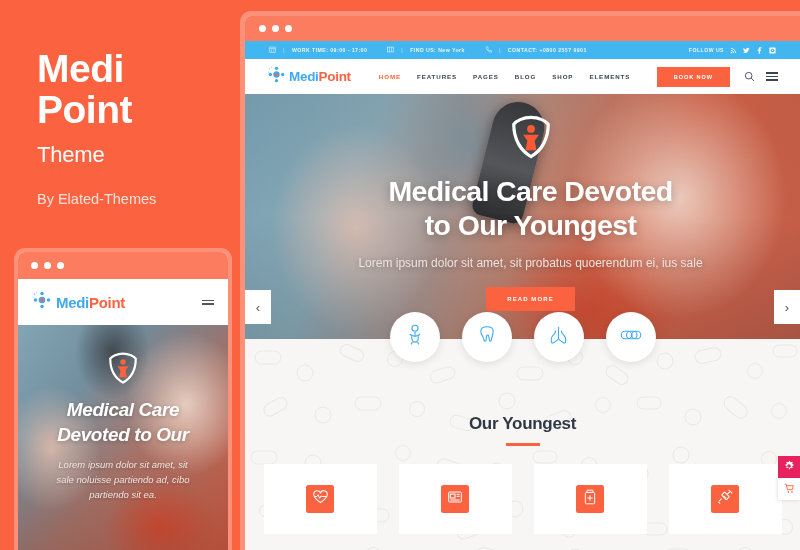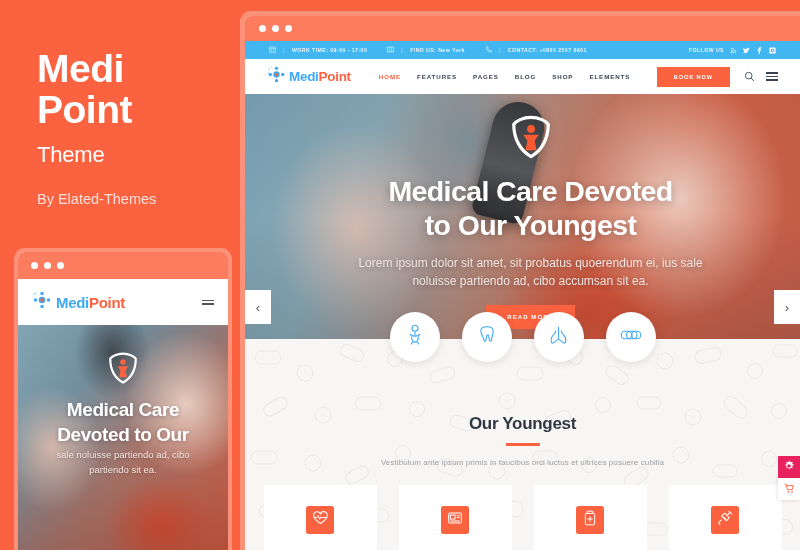--- a/index.html
+++ b/index.html
@@ -46,20 +46,21 @@
   .mob-logo { display: flex; align-items: center; gap: 4px; }
   .mob-logo-text { font-size: 15px; font-weight: bold; letter-spacing: -0.3px; }
   .lg-medi { color: #3fa9f5; }
   .lg-point { color: #fa6240; }
   .mob-burger { display: flex; flex-direction: column; gap: 2px; }
   .mob-burger span { width: 12px; height: 1.5px; background: #555; display: block; }
 
   .mob-hero {
     position: relative; height: 225px; overflow: hidden;
     background: linear-gradient(135deg,#8fb4c4 0%,#7a98a8 28%,#b2776a 58%,#d8593c 100%);
+    font-style: italic;
   }
   .mob-hero .photo-overlay { position:absolute; inset:0; }
   .mob-hero-content {
     position: absolute; left: 0; right: 0; top: 26px; text-align: center;
     padding: 0 14px;
   }
   .mob-shield { margin: 0 auto 8px; }
   .mob-hero-title {
     color: #fff; font-size: 19px; line-height: 25px; font-weight: bold;
     letter-spacing: -0.4px;
@@ -260,20 +261,21 @@
       <div class="mob-hero-content">
         <div class="mob-shield">
           <svg width="34" height="34" viewBox="0 0 40 40">
             <path d="M20 3 C13 3 7 6 5 9 C5 22 11 32 20 37 C29 32 35 22 35 9 C33 6 27 3 20 3 Z" fill="none" stroke="#ffffff" stroke-width="2.6"></path>
             <circle cx="20" cy="13" r="3.2" fill="#fa6240"></circle>
             <path d="M13.5 18 h13 l-3.5 5 l1.5 8 h-9 l1.5 -8 Z" fill="#fa6240"></path>
           </svg>
         </div>
         <div class="mob-hero-title">Medical Care</div>
         <div class="mob-hero-title">Devoted to Our</div>
+        <div class="mob-hero-sub">Lorem ipsum dolor sit amet, sit</div>
         <div class="mob-hero-sub" style="margin-top:0">sale noluisse partiendo ad, cibo</div>
         <div class="mob-hero-sub" style="margin-top:0">partiendo sit ea.</div>
       </div>
     </div>
   </div>
 </div>
 
 <div class="desktop-mockup">
 
   <div class="dt-titlebar">
@@ -398,21 +400,20 @@
       <div class="hero-shield">
         <svg width="46" height="46" viewBox="0 0 40 40">
           <path d="M20 3 C13 3 7 6 5 9 C5 22 11 32 20 37 C29 32 35 22 35 9 C33 6 27 3 20 3 Z" fill="none" stroke="#ffffff" stroke-width="2.8"></path>
           <circle cx="20" cy="13" r="3.4" fill="#fa5a33"></circle>
           <path d="M13.2 18 h13.6 l-3.6 5.2 l1.6 8.3 h-9.6 l1.6 -8.3 Z" fill="#fa5a33"></path>
         </svg>
       </div>
       <div class="hero-title">Medical Care Devoted</div>
       <div class="hero-title">to Our Youngest</div>
       <div class="hero-sub">Lorem ipsum dolor sit amet, sit probatus quoerendum ei, ius sale</div>
-      <div class="hero-sub" style="margin-top:2px">noluisse partiendo ad, cibo accumsan sit ea.</div>
       <button class="hero-btn">READ MORE</button>
     </div>
 
     <div class="slider-arrow left">‹</div>
     <div class="slider-arrow right">›</div>
   </div>
 
   <div class="dt-circles">
     <div class="circle-icon">
       <span>
@@ -512,21 +513,20 @@
           <circle cx="330" cy="218" r="8"></circle>
           <rect x="420" y="210" width="26" height="13" rx="6.5"></rect>
           <circle cx="500" cy="216" r="7.5"></circle>
         </g>
       </g>
     </svg>
 
     <div class="svc-head">
       <div class="svc-title">Our Youngest</div>
       <div class="svc-rule"></div>
-      <div class="svc-sub">Vestibulum ante ipsum primis in faucibus orci luctus et ultrices posuere cubilia</div>
     </div>
 
     <div class="svc-cards">
       <div class="svc-card">
         <div class="svc-icon-box">
           <span>
             <svg width="17" height="17" viewBox="0 0 24 24" fill="none" stroke="#fff" stroke-width="1.5">
               <path d="M12 20.5 C6 16.5 2.5 13.5 2.5 9.5 a4.6 4.6 0 0 1 9.5-1.8 a4.6 4.6 0 0 1 9.5 1.8 c0 4-3.5 7-9.5 11 Z"></path>
               <path d="M2.8 12 h4.2 l1.6-2.6 l2.2 5.2 l1.8-3.4 l1.3 0.8 h6.3" stroke-width="1.4"></path>
             </svg>

